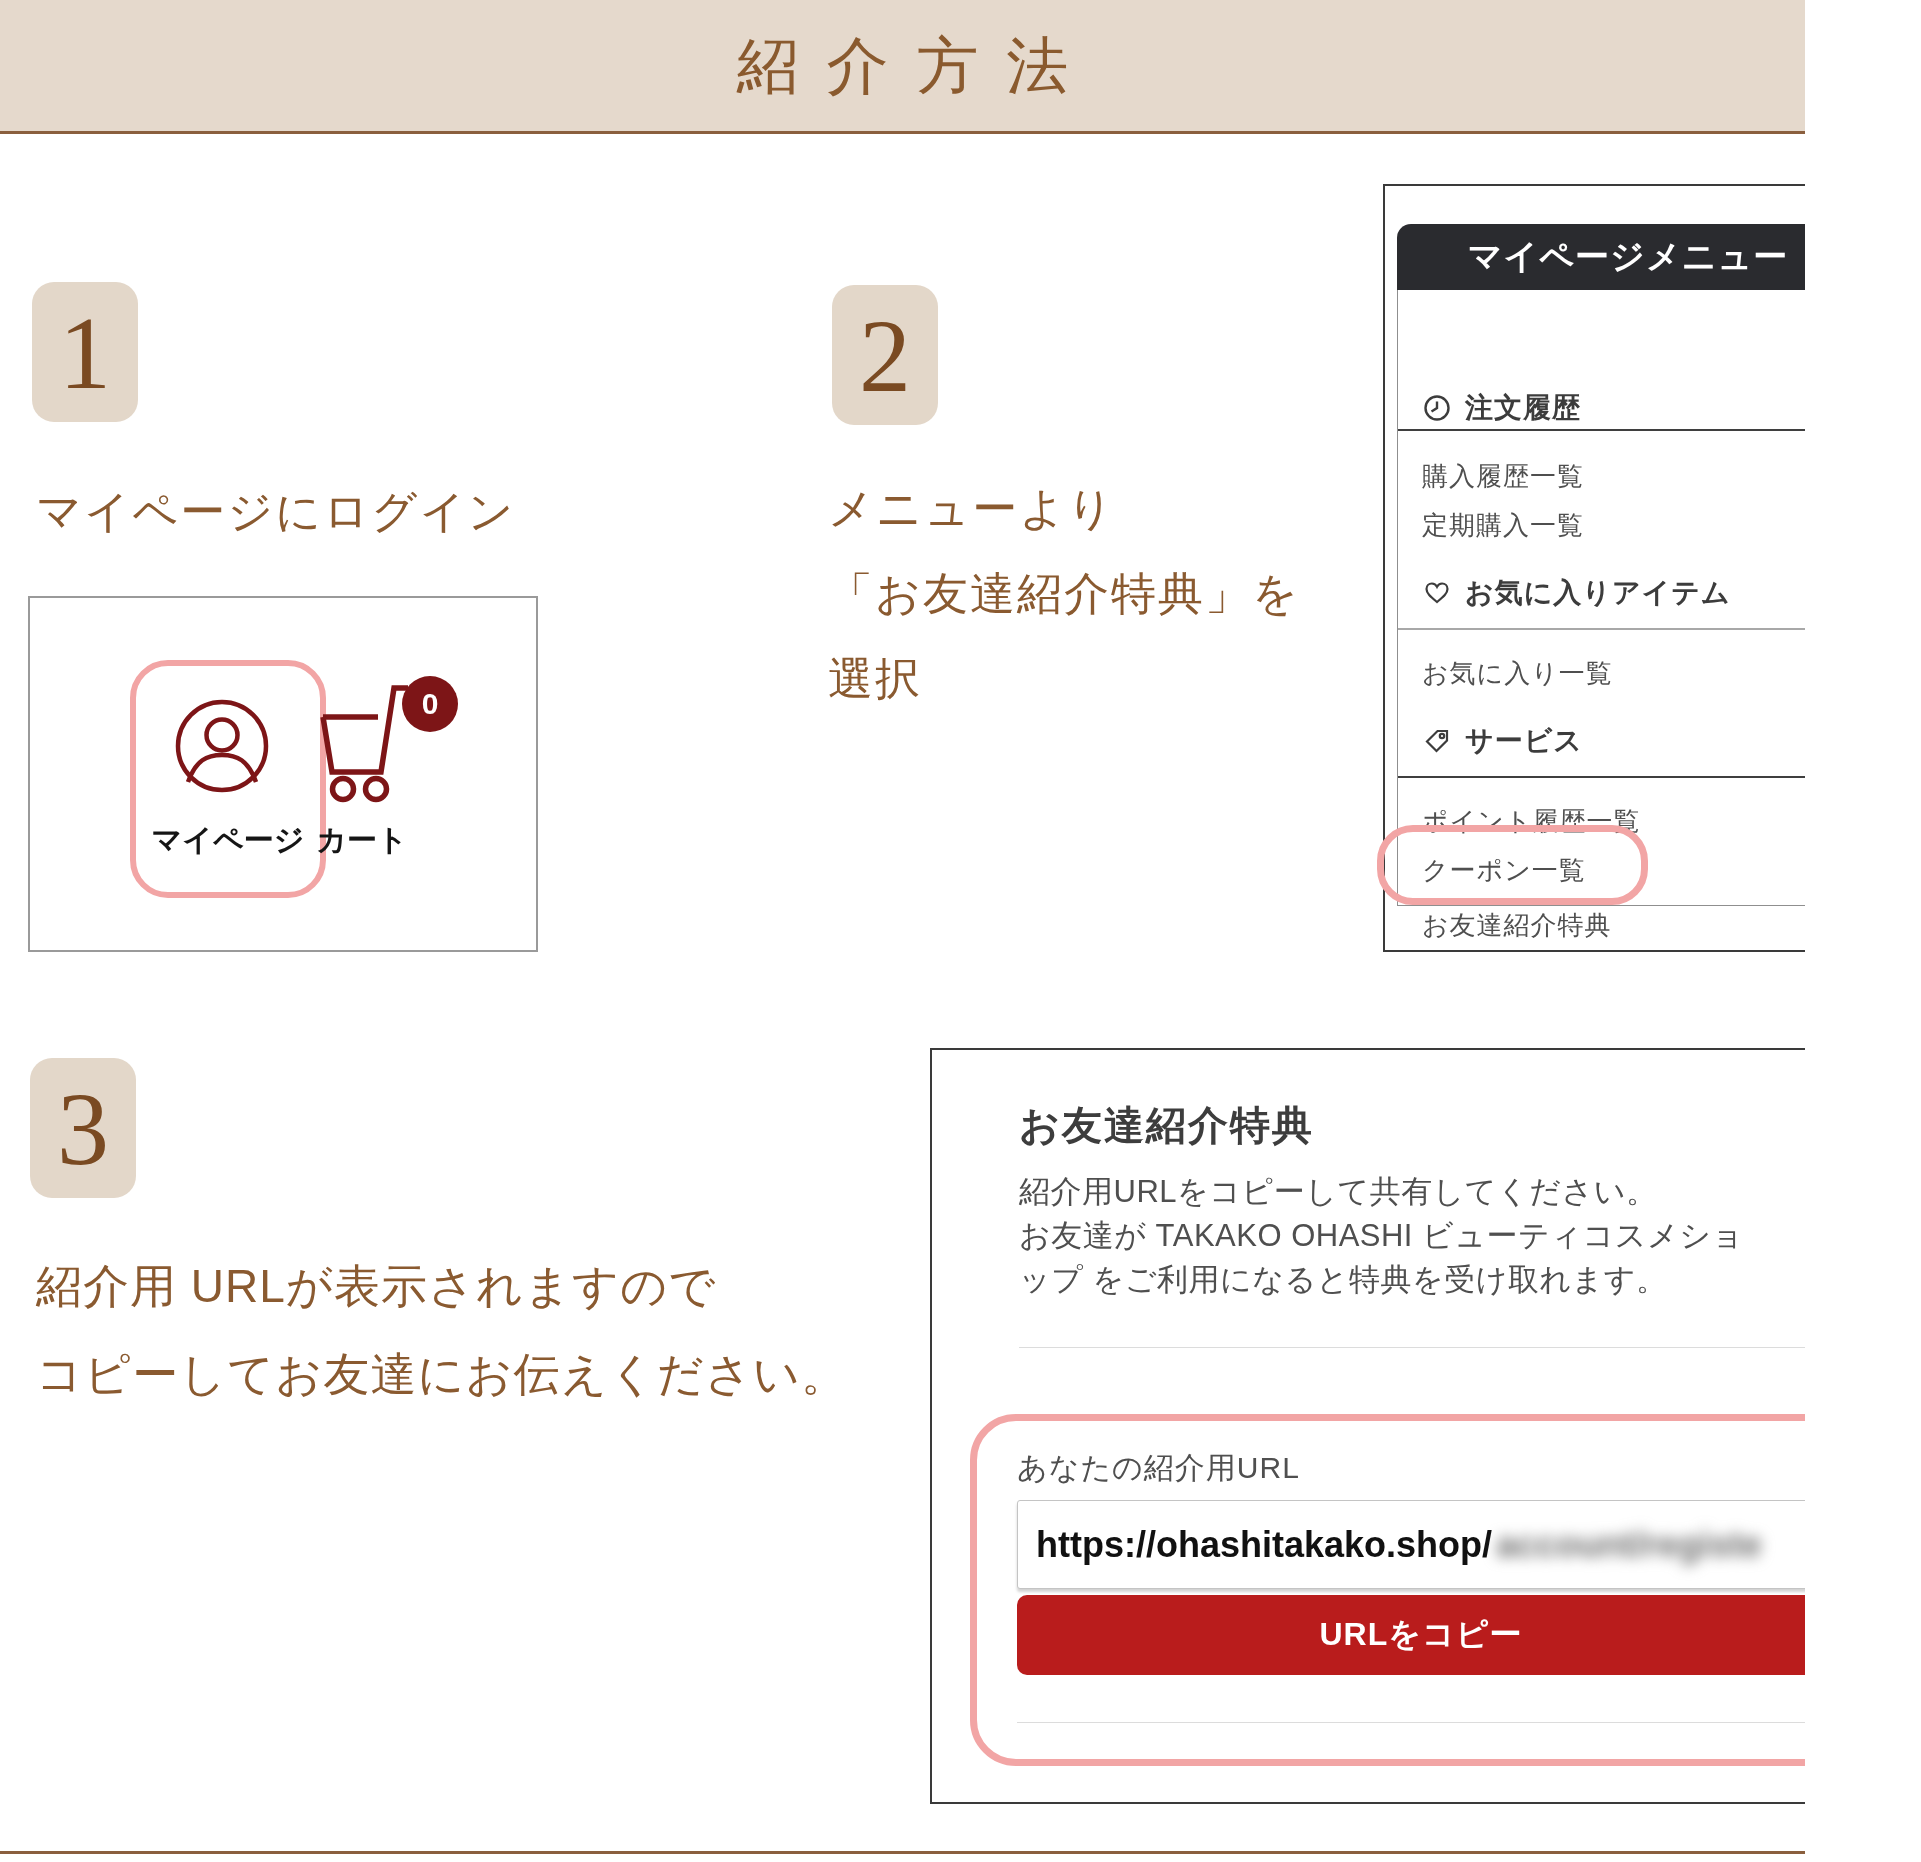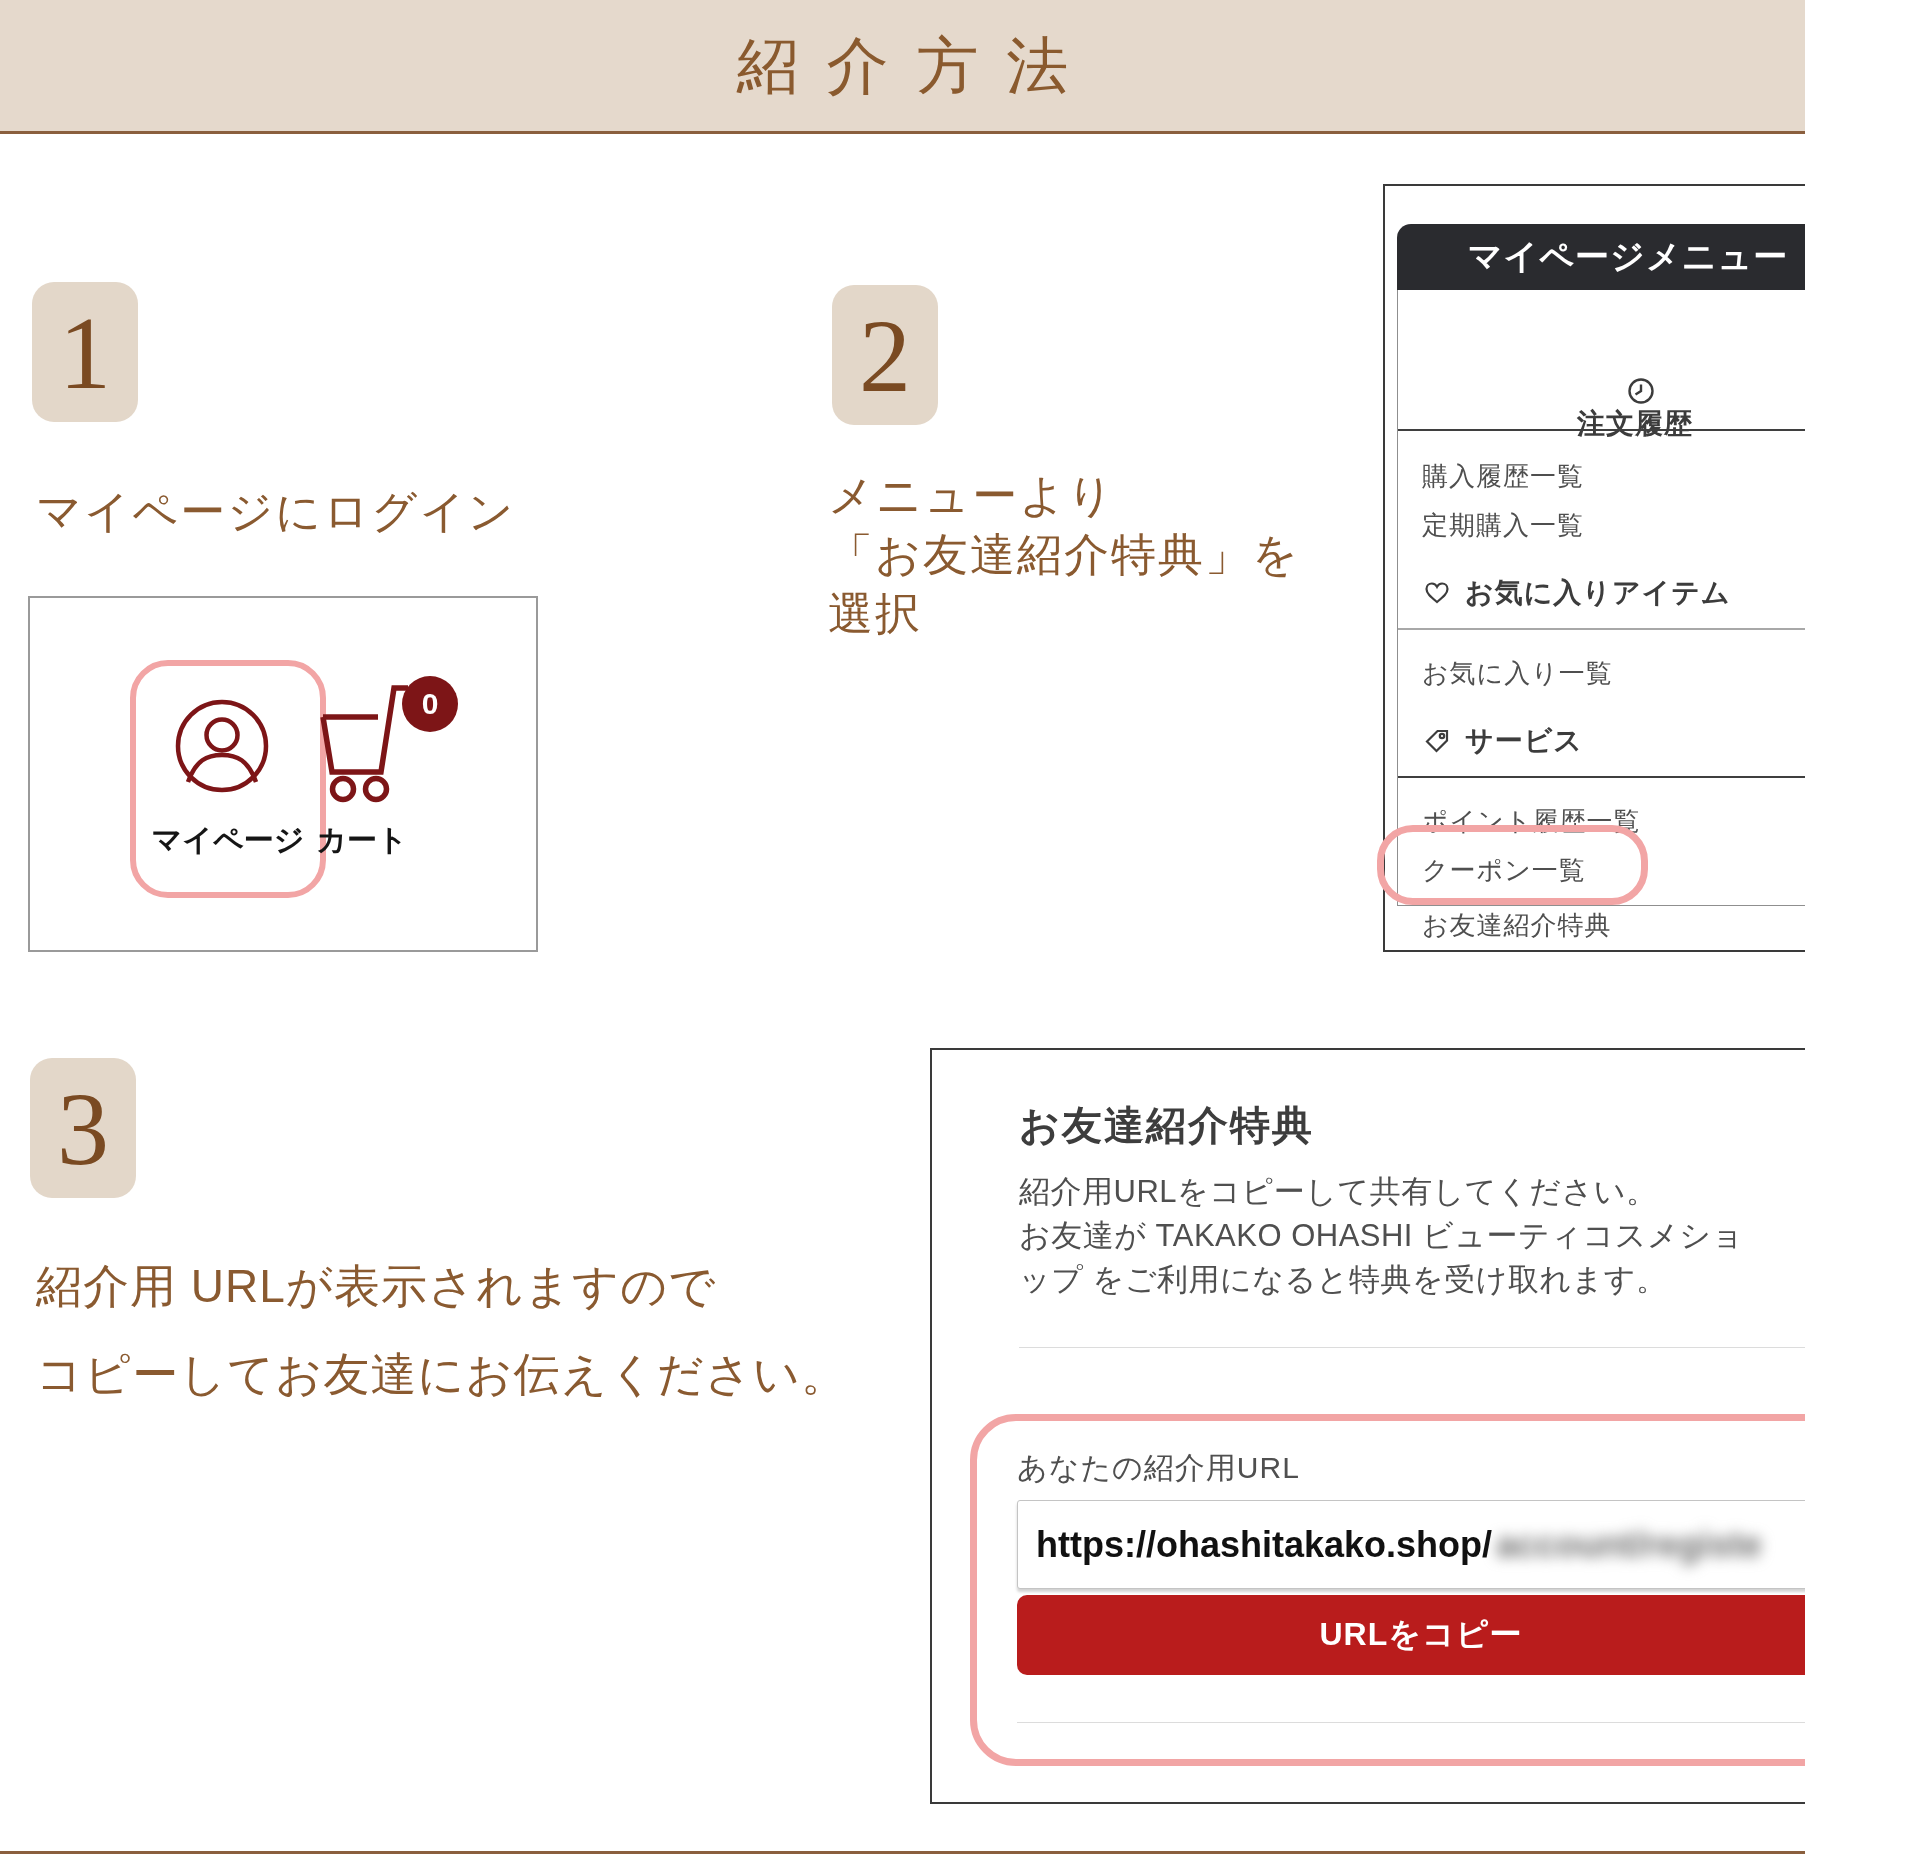--- a/index.html
+++ b/index.html
@@ -15,21 +15,21 @@
   .step-badge{position:absolute;width:106px;height:140px;background:#E3D7C9;border-radius:22px;
               display:flex;align-items:center;justify-content:center;
               font-family:"Liberation Serif","DejaVu Serif",serif;font-size:104px;color:#7A4A22;}
   .badge-1{left:32px;top:282px;}
   .badge-2{left:832px;top:285px;}
   .badge-3{left:30px;top:1058px;}
 
   
   .step-text{position:absolute;color:#8A5A30;white-space:pre-line;}
   .step1-title{left:36px;top:482px;font-size:45px;letter-spacing:2px;}
-  .step2-text{left:828px;top:466px;font-size:45px;line-height:59px;letter-spacing:2px;}
+  .step2-text{left:828px;top:466px;font-size:45px;line-height:85px;letter-spacing:2px;}
   .step3-text{left:36px;top:1242px;font-size:46px;line-height:88px;letter-spacing:1px;}
 
   
   .illus-box{position:absolute;left:28px;top:596px;width:506px;height:352px;background:#fff;
              border:2px solid #9A9A9A;}
   .pink-highlight{position:absolute;left:100px;top:62px;width:184px;height:226px;
                   border:6px solid #F2A5A5;border-radius:38px;background:transparent;}
   .person-wrap{position:absolute;left:144px;top:100px;width:96px;height:96px;}
   .mypage-label{position:absolute;left:100px;top:222px;width:196px;text-align:center;
                 font-size:30px;font-weight:700;color:#151515;}
@@ -130,21 +130,21 @@
 「お友達紹介特典」を
 選択</div>
 
   <div class="menu-panel">
     <div class="menu-card">
       <div class="menu-card-header">
         <span>マイページメニュー</span>
       </div>
       <div class="menu-card-body">
 
-        <div class="menu-row" style="top:87px;flex-direction:column;">
+        <div class="menu-row" style="top:98px;">
           <span class="icn">
             <svg viewBox="0 0 28 28" width="28" height="28" fill="none" stroke="#3C3C3C" stroke-width="2.4">
               <circle cx="14" cy="14" r="11.5"></circle>
               <path d="M14 7.5 V14 L8.5 17.5"></path>
             </svg>
           </span>
           <span class="sec-label">注文履歴</span>
         </div>
         <div class="menu-divider" style="top:139px;"></div>
 

